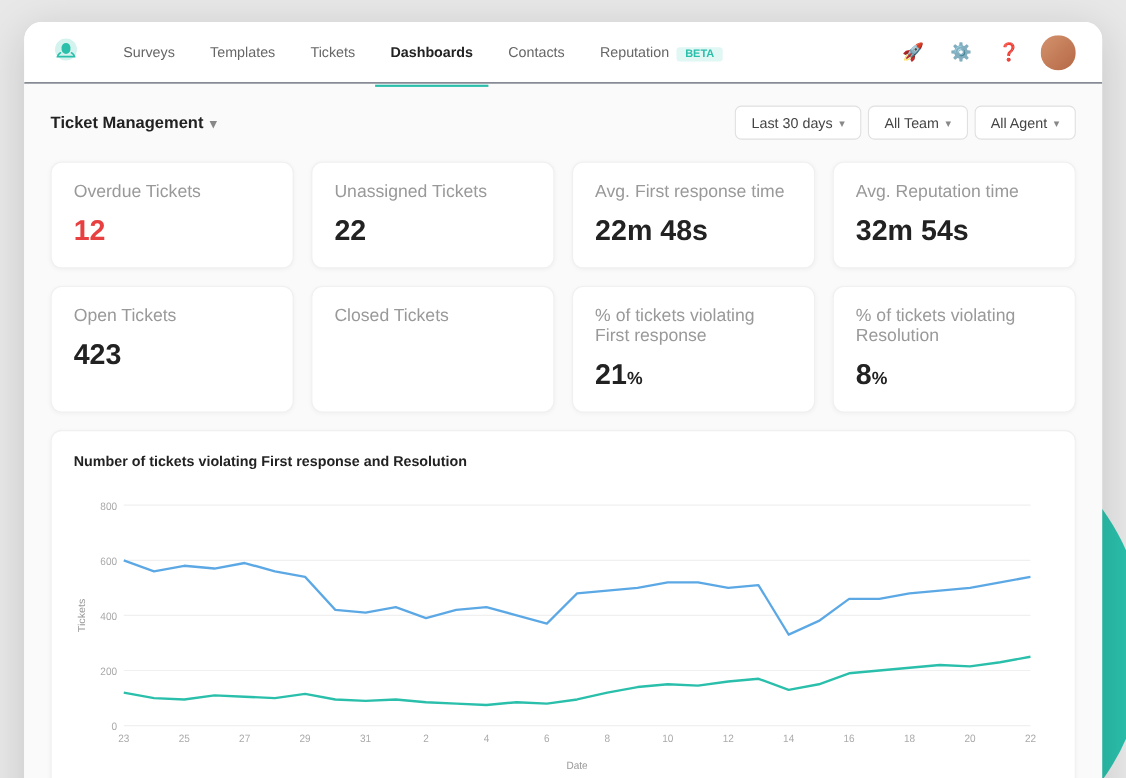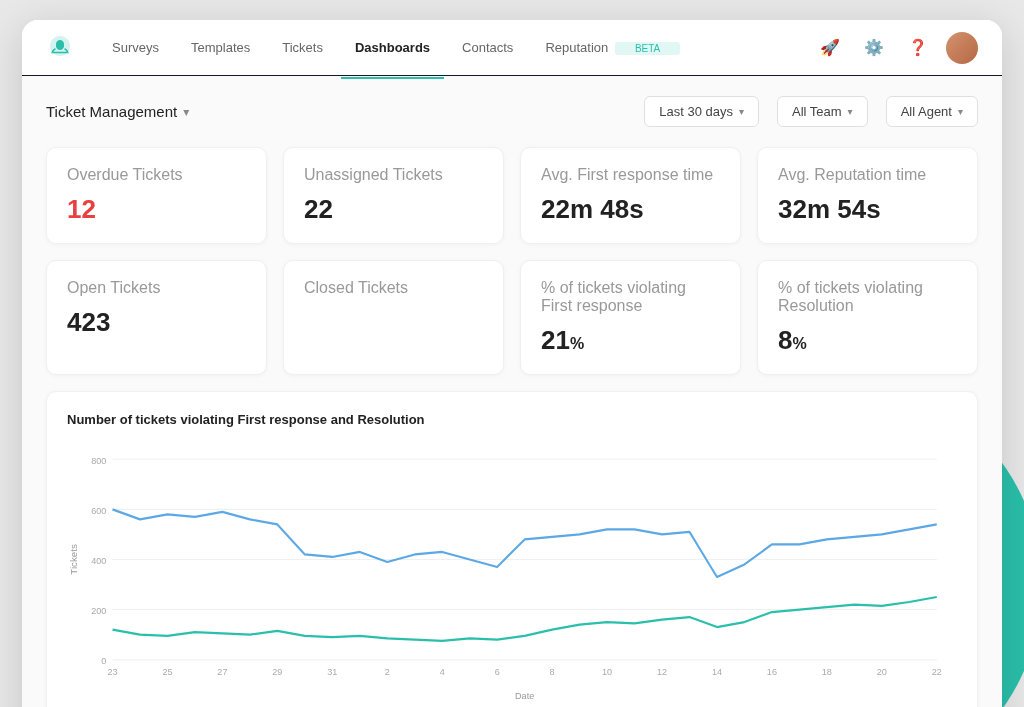--- a/index.html
+++ b/index.html
@@ -76,23 +76,23 @@
       left: 0;
       right: 0;
       height: 2px;
       background: #2abfab;
     }
     .nav-badge {
       font-size: 10px;
       background: #e0f7f4;
       color: #2abfab;
       border-radius: 3px;
-      padding: 1px 20px;
+      padding: 1px 8px;
       margin-left: 3px;
-      font-weight: 400;
+      font-weight: 700;
     }
     .nav-actions {
       display: flex;
       align-items: center;
       gap: 12px;
     }
     .nav-icon-btn {
       width: 32px;
       height: 32px;
       display: flex;
@@ -126,29 +126,29 @@
       display: flex;
       align-items: center;
       justify-content: space-between;
       margin-bottom: 20px;
     }
     .page-title-area {
       display: flex;
       align-items: center;
       gap: 6px;
       font-size: 15px;
-      font-weight: 400;
+      font-weight: 700;
       color: #222;
       cursor: pointer;
     }
     .chevron-icon { color: #888; font-size: 12px; }
     .filter-area {
       display: flex;
       align-items: flex-end;
-      gap: 18px;
+      gap: 6px;
     }
     .filter-btn {
       display: flex;
       align-items: center;
       gap: 6px;
       padding: 7px 14px;
       border: 1px solid #e0e0e0;
       border-radius: 6px;
       background: #fff;
       font-size: 13px;

